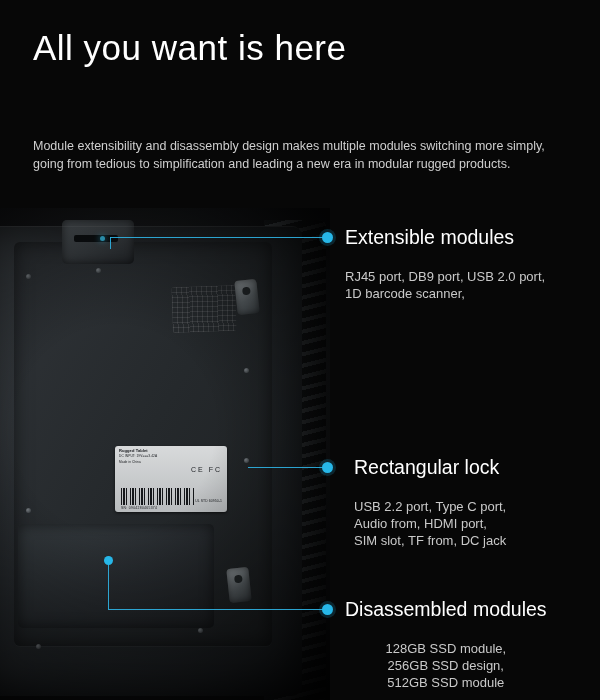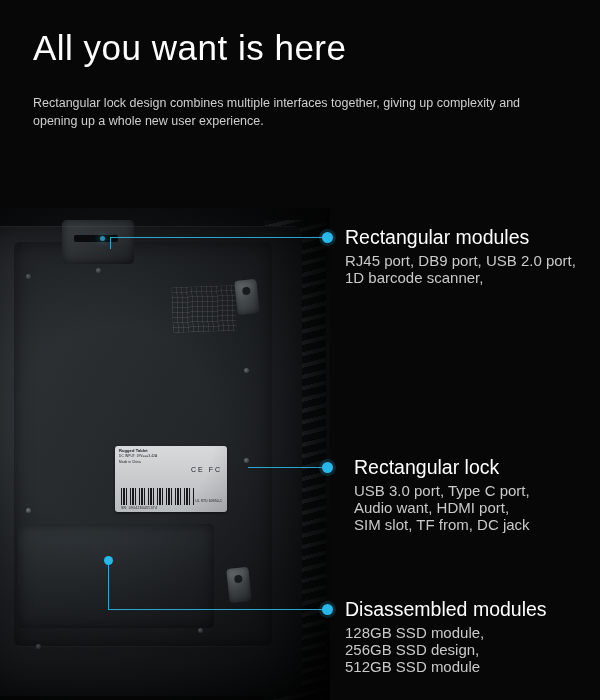--- a/index.html
+++ b/index.html
@@ -265,29 +265,29 @@
   
   .callout { position: absolute; }
   .callout .c-title {
     font-size: 19.5px;
     font-weight: 400;
     color: #ffffff;
     white-space: nowrap;
     line-height: 22px;
   }
   .callout .c-lines {
-    margin-top: 4px;
-    font-size: 15px;
+    margin-top: 20px;
+    font-size: 13px;
     line-height: 17px;
     color: #c9c9c9;
   }
   .callout .c-lines div { white-space: nowrap; }
   .c1 { left: 345px; top: 226px; }
   .c2 { left: 354px; top: 456px; }
-  .c3 { left: 345px; top: 598px; }
+  .c3 { left: 345px; top: 598px; text-align: center; }
 
   .dot {
     position: absolute;
     width: 11px;
     height: 11px;
     border-radius: 50%;
     background: #27b7e8;
     box-shadow: 0 0 0 3px rgba(39,183,232,0.18);
   }
   .d1 { left: 322px; top: 232px; }
@@ -316,21 +316,21 @@
     border-radius: 50%;
     background: #27b7e8;
   }
 </style>
 </head>
 <body>
 
 <div class="page">
 
   <div class="headline">All you want is here</div>
-  <div class="para para-1">Rectangular lock design combines multiple interfaces together, giving up complexity and opening up a whole new user experience.</div>
+  <div class="para para-2">Module extensibility and disassembly design makes multiple modules switching more simply, going from tedious to simplification and leading a new era in modular rugged products.</div>
 
   <div class="photo">
     <div class="bg"></div>
     <div class="fins"></div>
     <div class="fins-shade"></div>
     <div class="tab-body"></div>
     <div class="tab-inner"></div>
     <div class="vents"></div>
     <div class="latch"></div>
     <div class="latch-slot"></div>
@@ -366,32 +366,32 @@
   <div class="leader l2"></div>
   <div class="leader-v l3v"></div>
   <div class="leader l3"></div>
   <div class="l3dot"></div>
 
   <div class="dot d1"></div>
   <div class="dot d2"></div>
   <div class="dot d3"></div>
 
   <div class="callout c1">
-    <div class="c-title">Rectangular modules</div>
+    <div class="c-title">Extensible modules</div>
     <div class="c-lines">
       <div>RJ45 port, DB9 port, USB 2.0 port,</div>
       <div>1D barcode scanner,</div>
     </div>
   </div>
 
   <div class="callout c2">
     <div class="c-title">Rectangular lock</div>
     <div class="c-lines">
-      <div>USB 3.0 port, Type C port,</div>
-      <div>Audio want, HDMI port,</div>
+      <div>USB 2.2 port, Type C port,</div>
+      <div>Audio from, HDMI port,</div>
       <div>SIM slot, TF from, DC jack</div>
     </div>
   </div>
 
   <div class="callout c3">
     <div class="c-title">Disassembled modules</div>
     <div class="c-lines">
       <div>128GB SSD module,</div>
       <div>256GB SSD design,</div>
       <div>512GB SSD module</div>

